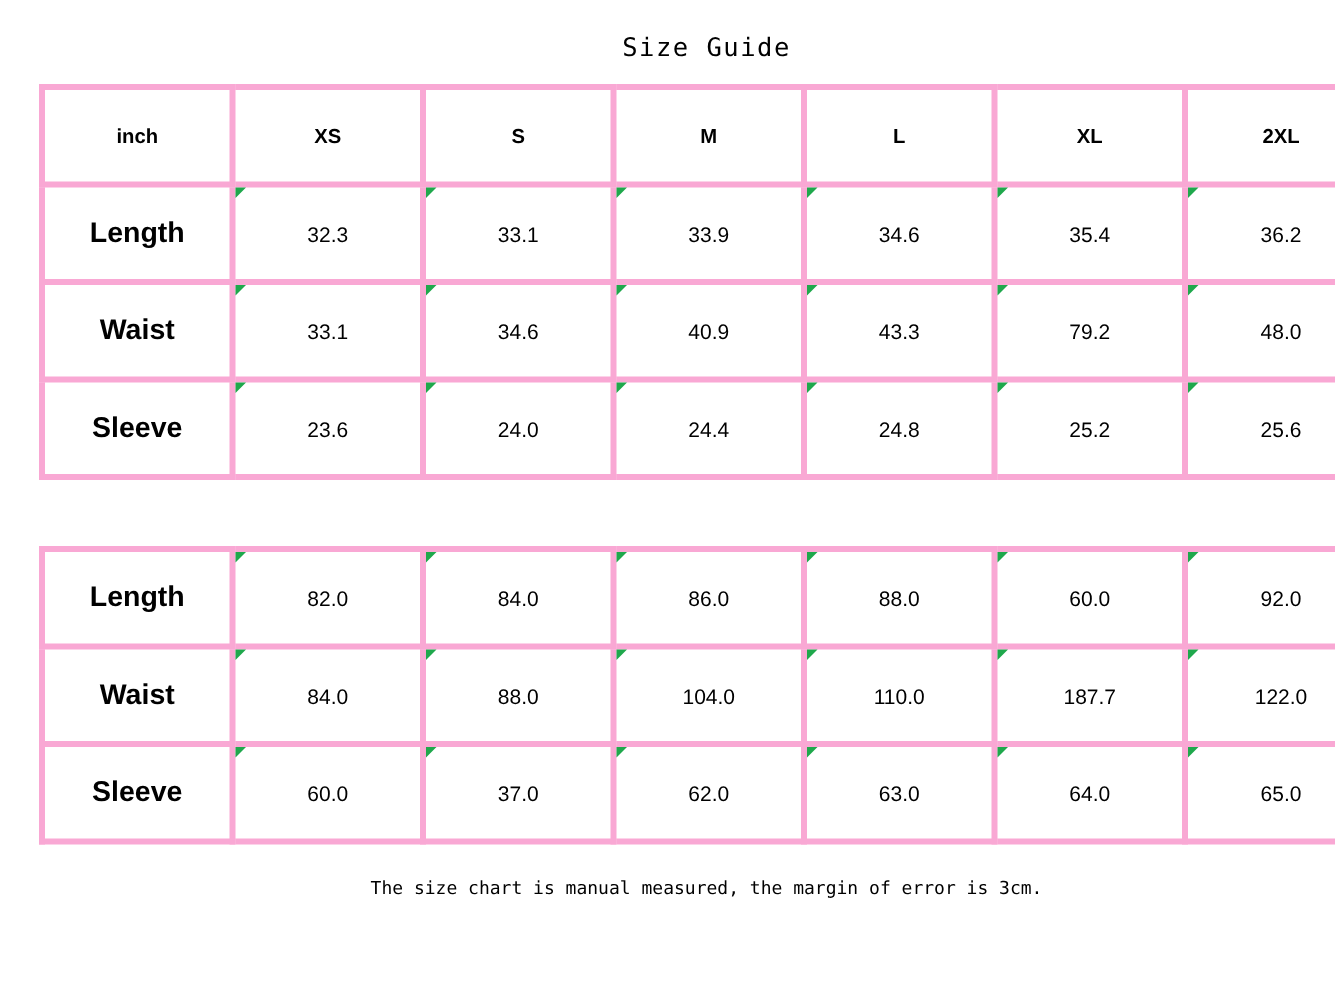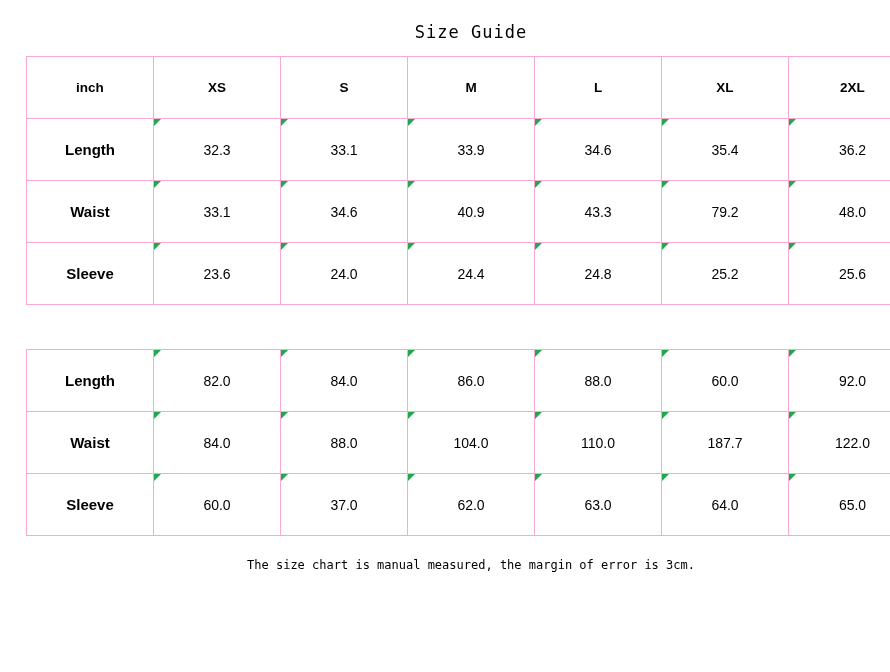--- a/index.html
+++ b/index.html
@@ -31,39 +31,39 @@
     padding-top: 22px;
     padding-bottom: 14px;
     box-sizing: border-box;
   }
   table.size-table {
     border-collapse: collapse;
     width: 890px;
     table-layout: fixed;
   }
   table.size-table td {
-    border: 1px solid #f9a8d4;
+    border: 4px solid #f9a8d4;
     height: 61px;
     text-align: center;
     vertical-align: middle;
     font-size: 13px;
     position: relative;
     padding: 0;
   }
   table.size-table td.hdr-label {
     font-weight: bold;
     font-size: 13.5px;
   }
   table.size-table td.hdr-size {
     font-weight: bold;
     font-size: 13.5px;
   }
   table.size-table td.row-label {
     font-weight: bold;
-    font-size: 15px;
+    font-size: 19px;
   }
   table.size-table td.val {
     font-weight: normal;
     font-size: 14px;
   }
   
   col.c0 { width: 127px; }
   col.c1 { width: 127px; }
   col.c2 { width: 127px; }
   col.c3 { width: 127px; }

